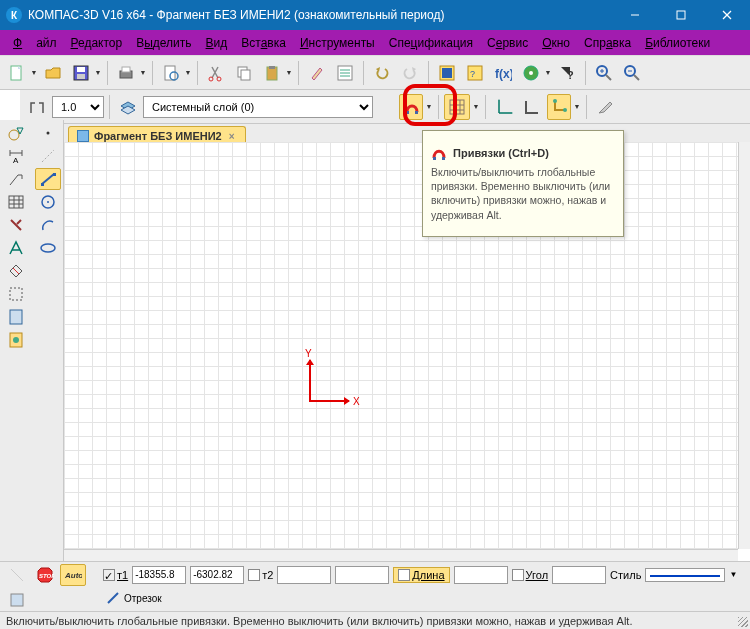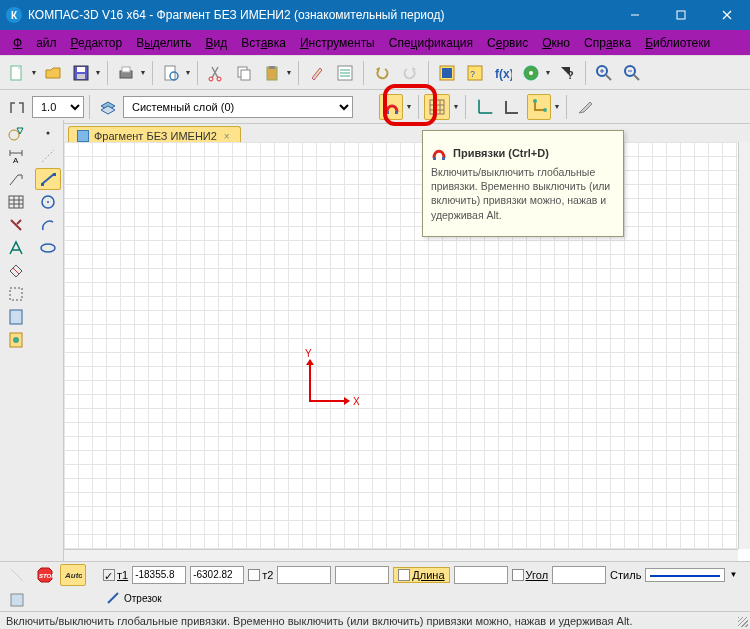--- a/index.html
+++ b/index.html
@@ -12,40 +12,40 @@
   .win-controls { display:flex; }
   .win-btn { width:46px; height:30px; display:flex; align-items:center; justify-content:center; color:#fff; font-size:12px; }
 
   
   .menubar { background:#a21caf; height:26px; display:flex; align-items:center; padding:0 6px; border-bottom:1px solid #ddd;}
   .menubar span { padding:2px 7px; cursor:default; font-size:12px;}
   .menubar span u { text-decoration: underline; }
 
   
   .toolbar-row { background:#ececec; height:34px; display:flex; align-items:center; padding:0 4px; border-bottom:1px solid #c8c8c8; gap:2px;}
-  .toolbar-row.second { height:34px; position:relative;}
+  .toolbar-row.second { height:34px; position:relative;margin-left:20px;}
   .divider { width:1px; height:24px; background:#c0c0c0; margin:0 3px;}
   .tb-btn { min-width:24px; height:26px; padding:0 3px; display:inline-flex; align-items:center; justify-content:center; border:1px solid transparent; border-radius:2px; cursor:default;}
   .tb-btn svg { display:block; }
   .tb-btn.withdd { padding-right:1px;}
   .dd-arrow { width:8px; height:26px; display:inline-flex; align-items:center; justify-content:center; font-size:7px; color:#333;}
   .sel { height:22px; border:1px solid #999; background:#fff; font-size:11px; padding:0 4px;}
   .sel.small { width:52px;}
   .sel.layer { width:230px;}
 
   .highlight-circle { position:absolute; width:54px; height:42px; border:4px solid #e20000; border-radius:12px; left:383px; top:-6px; z-index:5; pointer-events:none;}
 
   
   .left-strip { position:absolute; left:0; top:120px; bottom:34px; width:32px; background:#ececec; display:flex; flex-direction:column; align-items:center; padding-top:2px; gap:1px;}
   .left-strip2 { position:absolute; left:32px; top:120px; bottom:34px; width:32px; background:#ececec; border-right:1px solid #c8c8c8;display:flex; flex-direction:column; align-items:center; padding-top:2px; gap:1px;}
   .v-btn { width:26px; height:22px; display:flex; align-items:center; justify-content:center; border:1px solid transparent; border-radius:2px;}
 
   
   .doctabs { background:#ececec; height:22px; display:flex; align-items:flex-end; padding-left:68px; border-bottom:1px solid #c8c8c8;}
-  .doctab { display:flex; align-items:center; gap:5px; padding:3px 8px; background:#ffe38a; border:1px solid #cfa936; border-bottom:none; border-radius:3px 3px 0 0; font-size:11px; font-weight:normal; color:#333;}
+  .doctab { display:flex; align-items:center; gap:5px; padding:3px 8px; background:#ffe38a; border:1px solid #cfa936; border-bottom:none; border-radius:3px 3px 0 0; font-size:11px; font-weight:bold; color:#333;}
   .doctab .x { color:#888; font-size:10px; padding:0 2px;}
   .doctab-icon { width:12px; height:12px; background:#7db8e8; border:1px solid #3a7cb5;}
 
   
   .canvas { position:absolute; left:64px; top:142px; right:12px; bottom:80px; background:#fff; overflow:hidden;}
   .canvas::before { content:""; position:absolute; inset:0;
     background-image:
       linear-gradient(to right, #e4e4e4 1px, transparent 1px),
       linear-gradient(to bottom, #e4e4e4 1px, transparent 1px);
     background-size: 14px 14px;

